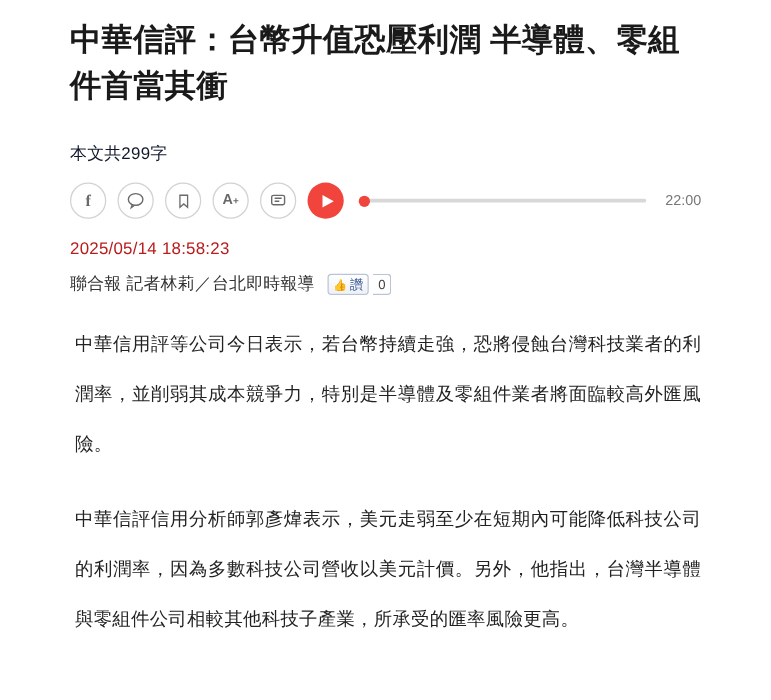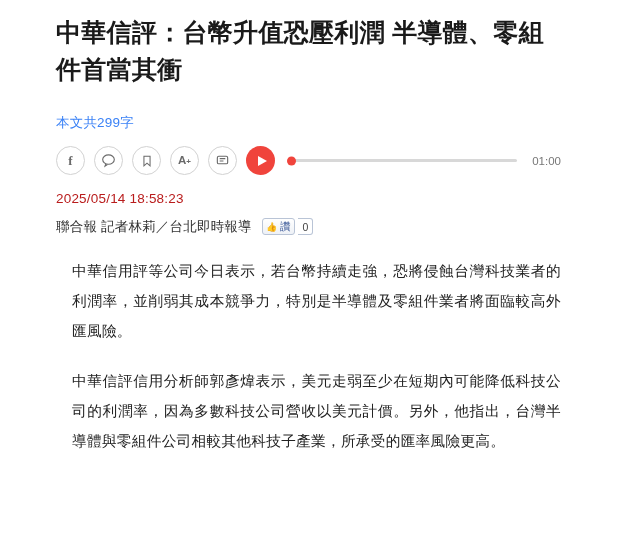--- a/index.html
+++ b/index.html
@@ -24,21 +24,21 @@
   .headline {
     font-size: 25px;
     line-height: 37px;
     font-weight: bold;
     color: #1a1a1a;
     letter-spacing: 0.3px;
     margin: 0 0 26px 0;
   }
   .wordcount {
     font-size: 13.5px;
-    color: #3b82f6;
+    color: #0f172a;
     margin: 0 0 14px 0;
     letter-spacing: 0.2px;
   }
 
   
   .toolbar {
     display: flex;
     align-items: center;
     margin: 0 0 16px 0;
   }
@@ -111,21 +111,21 @@
 
   
   .timestamp {
     font-size: 13.5px;
     color: #b91c1c;
     margin: 0 0 10px 0;
     letter-spacing: 0.2px;
   }
   .byline-row {
     display: flex;
-    align-items: flex-start;
+    align-items: flex-end;
     margin: 12px 0 20px 0;
   }
   .byline {
     font-size: 13.5px;
     color: #333333;
     letter-spacing: 0.2px;
     margin-right: 10px;
   }
   .fb-like {
     display: inline-flex;
@@ -157,23 +157,23 @@
     background: #ffffff;
     font-size: 10.5px;
     color: #444444;
     padding: 0 3px;
   }
   .like-group { display: inline-flex; align-items: center; }
 
   
   .article p {
     font-size: 14.7px;
-    line-height: 30px;
+    line-height: 40px;
     color: #222222;
-    margin: 0 0 20px 16px;
+    margin: 0 0 20px 4px;
     letter-spacing: 0.25px;
     text-align: justify;
   }
 </style>
 </head>
 <body>
 
 <div class="page">
 
   <h1 class="headline">中華信評：台幣升值恐壓利潤 半導體、零組件首當其衝</h1>
@@ -219,21 +219,21 @@
     <button class="play-btn">
       <span class="play-tri"></span>
     </button>
 
     <div class="progress-wrap">
       <div class="progress-track">
         <div class="progress-knob"></div>
       </div>
     </div>
 
-    <div class="time">01:00</div>
+    <div class="time">22:00</div>
   </div>
 
   <div class="timestamp">2025/05/14 18:58:23</div>
 
   <div class="byline-row">
     <span class="byline">聯合報 記者林莉／台北即時報導</span>
     <span class="like-group">
       <span class="fb-like">
         <span class="thumb">👍</span>
         <span>讚</span>

